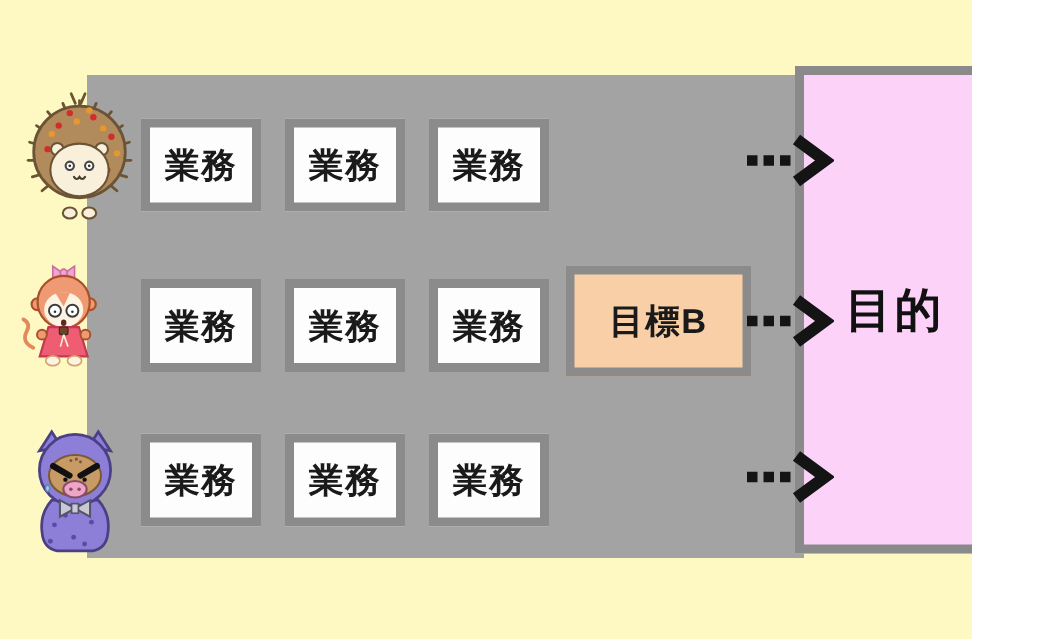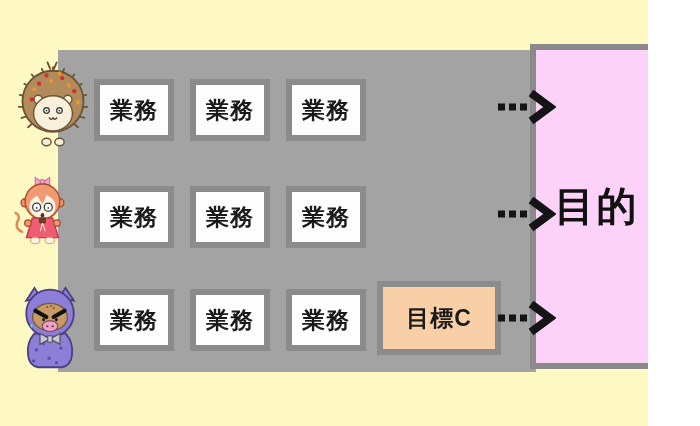--- a/index.html
+++ b/index.html
@@ -23,21 +23,21 @@
     position:absolute;left:377px;width:124px;height:74px;box-sizing:border-box;
     border:6px solid #8b8b8b;background:#f8cfa6;
     display:flex;align-items:center;justify-content:center;
     font-size:23px;font-weight:bold;color:#1a1a1a;z-index:2;
     letter-spacing:1px;
   }
   #purpose-box{
     position:absolute;left:530px;top:44px;width:133px;height:325px;box-sizing:border-box;
     border:6px solid #8a8a8a;background:#fdd2f8;
     display:flex;align-items:center;justify-content:center;
-    font-size:40px;font-weight:bold;color:#111;z-index:2;
+    font-size:31px;font-weight:bold;color:#111;z-index:2;
     letter-spacing:2px;
   }
   .arrow{position:absolute;left:498px;width:58px;height:40px;z-index:3;}
   .char{position:absolute;z-index:4;}
   
   .r0.task-box{top:79px}.r1.task-box{top:186px}.r2.task-box{top:289px}
   .c0{left:94px}.c1{left:190px}.c2{left:286px}
   .goal-box.r0{top:69px}.goal-box.r1{top:177px}.goal-box.r2{top:281px}
   .arrow.r0{top:87px}.arrow.r1{top:194px}.arrow.r2{top:298px}
 </style>
@@ -71,22 +71,22 @@
   <div class="task-box r2 c0">
       <span>業務</span>
     </div>
   <div class="task-box r2 c1">
       <span>業務</span>
     </div>
   <div class="task-box r2 c2">
       <span>業務</span>
     </div>
 
-  <div class="goal-box r2">
-      <span>目標C</span>
+  <div class="goal-box r1">
+      <span>目標B</span>
     </div>
 
   <div id="purpose-box">
     <span>目的</span>
   </div>
 
   <svg class="arrow r0" viewBox="0 0 58 40">
     <rect x="0" y="16.5" width="7" height="7" fill="#141414"></rect>
     <rect x="11" y="16.5" width="7" height="7" fill="#141414"></rect>
     <rect x="22" y="16.5" width="7" height="7" fill="#141414"></rect>

